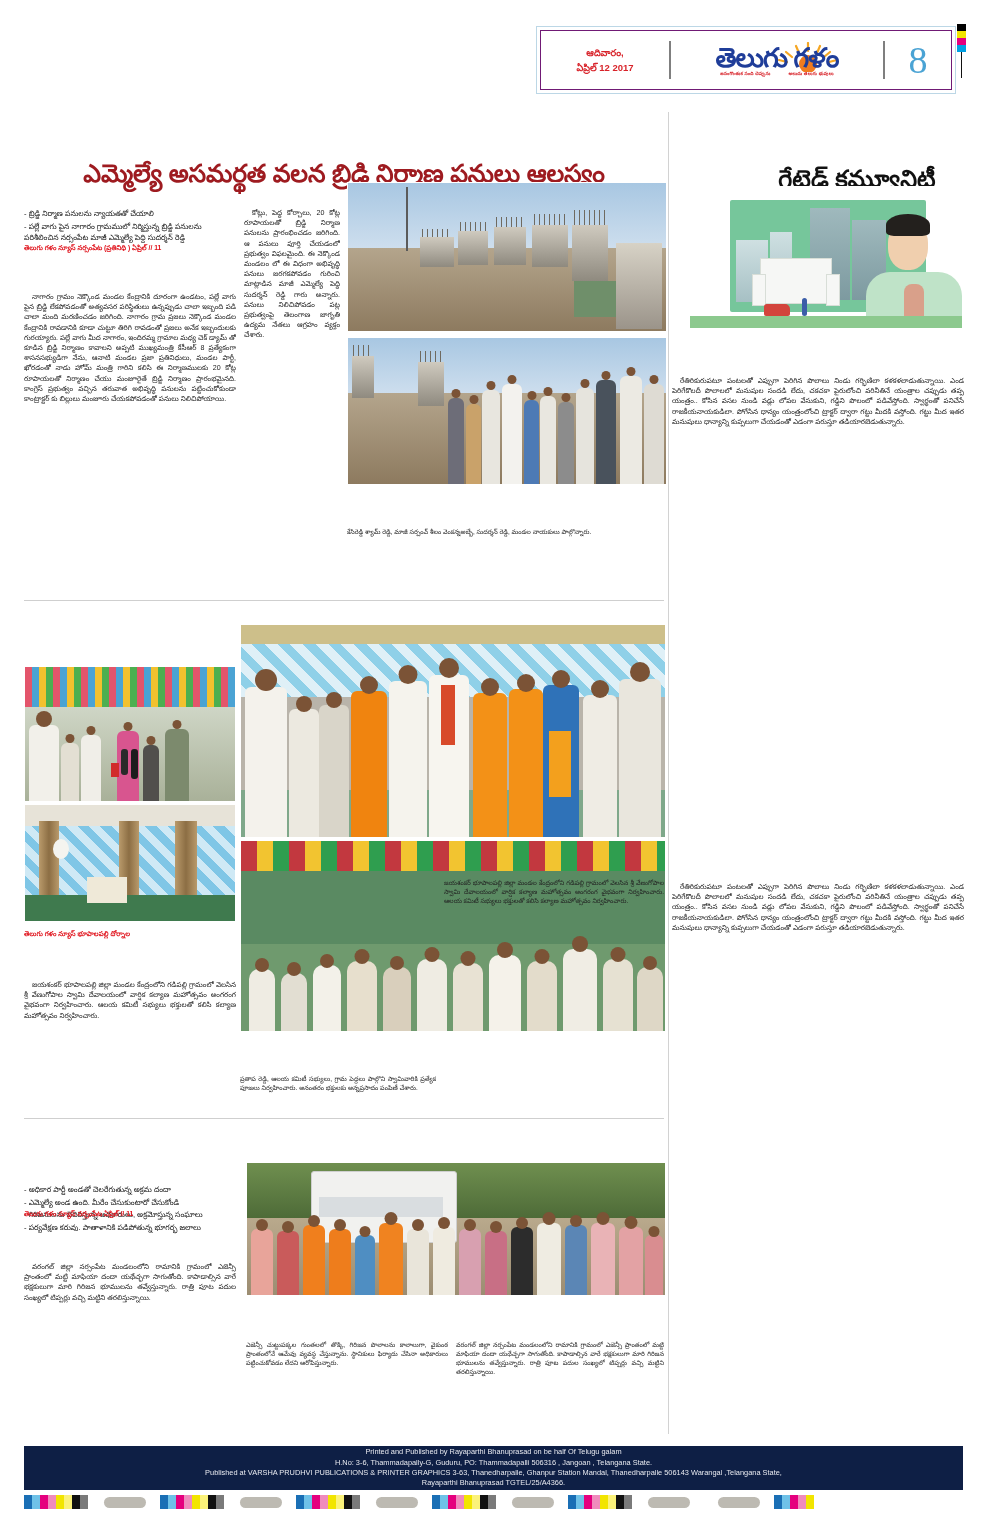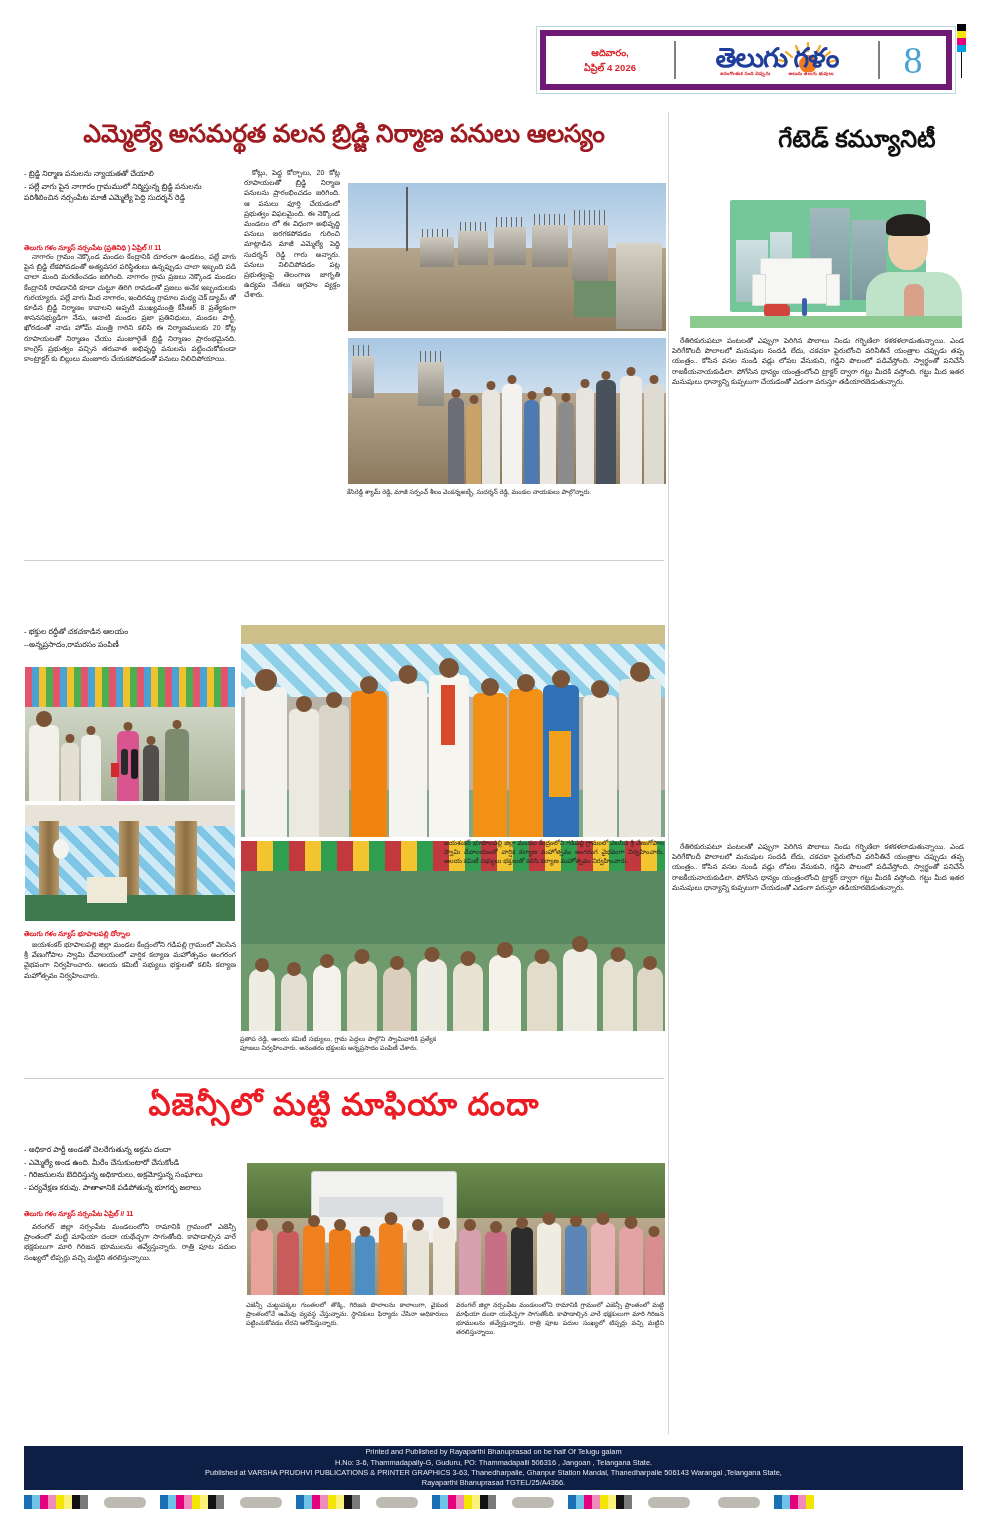--- a/index.html
+++ b/index.html
@@ -11,40 +11,40 @@
   .page{position:absolute;left:0;top:0;width:987px;height:1529px;background:#fff;}
 
   
   .masthead{
     position:absolute;left:536px;top:26px;width:418px;height:66px;
     border:1px solid #bcd7e6;background:#fff;
     display:flex;align-items:center;
   }
   .masthead-inner{
     position:absolute;left:3px;top:3px;right:3px;bottom:3px;
-    border:6px solid #701a75;display:flex;align-items:center;
+    border:1px solid #701a75;display:flex;align-items:center;
   }
   .mh-date{width:128px;text-align:center;color:#d8232a;font-size:9.5px;line-height:15px;font-weight:bold;}
   .mh-sep{width:2px;height:38px;background:#7f7f7f;}
   .mh-logo{flex:1;display:flex;flex-direction:column;align-items:center;justify-content:center;position:relative;}
   .logo-sun{position:absolute;top:-2px;left:50%;transform:translateX(-6px);}
   .logo-word{
     color:#1f3d99;font-size:27px;font-weight:bold;letter-spacing:-1px;
     font-family:"DejaVu Sans",sans-serif;line-height:28px;position:relative;z-index:2;
   }
   .logo-tag{display:flex;gap:18px;margin-top:-1px;}
   .logo-tag span{color:#d8232a;font-size:4.6px;font-weight:bold;letter-spacing:.2px;}
   .mh-page{width:66px;text-align:center;color:#4aa3d4;font-size:38px;line-height:38px;font-weight:normal;font-family:"Liberation Serif",serif;}
 
   
   .regmarks{position:absolute;left:957px;top:24px;width:16px;height:74px;}
   .regchip{width:9px;height:7px;}
 
   
-  .col{position:absolute;}
+  .col{position:absolute;margin-top:40px;}
   .tel{font-family:"Liberation Sans","DejaVu Sans",sans-serif;}
 
   .headline-red{
     color:#9e1b20;font-weight:bold;font-size:25px;line-height:30px;
     letter-spacing:-0.2px;text-align:center;
   }
   .headline-purple{color:#8a1f8a;font-weight:bold;font-size:24px;line-height:30px;text-align:center;}
   .headline-black{color:#111;font-weight:bold;font-size:24px;line-height:30px;text-align:center;}
   .headline-bigred{color:#ec1c24;font-weight:bold;font-size:31px;line-height:38px;text-align:center;letter-spacing:1px;}
 
@@ -111,21 +111,21 @@
 </style>
 </head>
 <body>
 
 <div class="page">
 
   <div class="masthead">
     <div class="masthead-inner">
       <div class="mh-date tel">
         <div>ఆదివారం,</div>
-        <div>ఏప్రిల్ 4  2026</div>
+        <div>ఏప్రిల్ 12  2017</div>
       </div>
       <div class="mh-sep"></div>
       <div class="mh-logo">
         <svg class="logo-sun" width="74" height="30" viewBox="0 0 74 30">
           <g stroke="#f5a623" stroke-width="2.2" stroke-linecap="round">
             <line x1="37" y1="1" x2="37" y2="9"></line>
             <line x1="25" y1="4" x2="28" y2="11"></line>
             <line x1="49" y1="4" x2="46" y2="11"></line>
             <line x1="15" y1="10" x2="21" y2="15"></line>
             <line x1="59" y1="10" x2="53" y2="15"></line>
@@ -392,21 +392,20 @@
   </div>
 
   <div class="col tel caption" style="left:240px;top:1034px;width:196px;height:62px;overflow:hidden;">ప్రతాప రెడ్డి, ఆలయ కమిటీ సభ్యులు, గ్రామ పెద్దలు పాల్గొని స్వామివారికి ప్రత్యేక పూజలు నిర్వహించారు. అనంతరం భక్తులకు అన్నప్రసాదం పంపిణీ చేశారు.</div>
 
   <div class="col tel caption" style="left:444px;top:838px;width:220px;height:246px;overflow:hidden;">
     <span>జయశంకర్ భూపాలపల్లి జిల్లా మండల కేంద్రంలోని గడిపల్లి గ్రామంలో వెలసిన శ్రీ వేణుగోపాల స్వామి దేవాలయంలో వార్షిక కల్యాణ మహోత్సవం అంగరంగ వైభవంగా నిర్వహించారు. ఆలయ కమిటీ సభ్యులు భక్తులతో కలిసి కల్యాణ మహోత్సవం నిర్వహించారు.</span>
   </div>
 
   <div class="col rule-h" style="left:24px;top:1078px;width:640px;"></div>
 
-  <div class="col tel headline-bigred" style="left:24px;top:1086px;width:640px;">ఏజెన్సీలో  మట్టి  మాఫియా దందా</div>
 
   <div class="col tel bullets" style="left:24px;top:1144px;width:230px;">
     <div>- అధికార పార్టీ అండతో చెలరేగుతున్న అక్రమ దందా</div>
     <div>- ఎమ్మెల్యే అండ ఉంది. మీరేం చేసుకుంటారో చేసుకోండి</div>
     <div>- గిరిజనులను బెదిరిస్తున్న అధికారులు, అక్రమోస్తున్న సంఘాలు</div>
     <div>- పర్యవేక్షణ కరువు. పాతాళానికి పడిపోతున్న భూగర్భ జలాలు</div>
   </div>
 
   <div class="col tel byline" style="left:24px;top:1206px;width:220px;">తెలుగు గళం న్యూస్ నర్సంపేట ఏప్రిల్ // 11</div>
 

